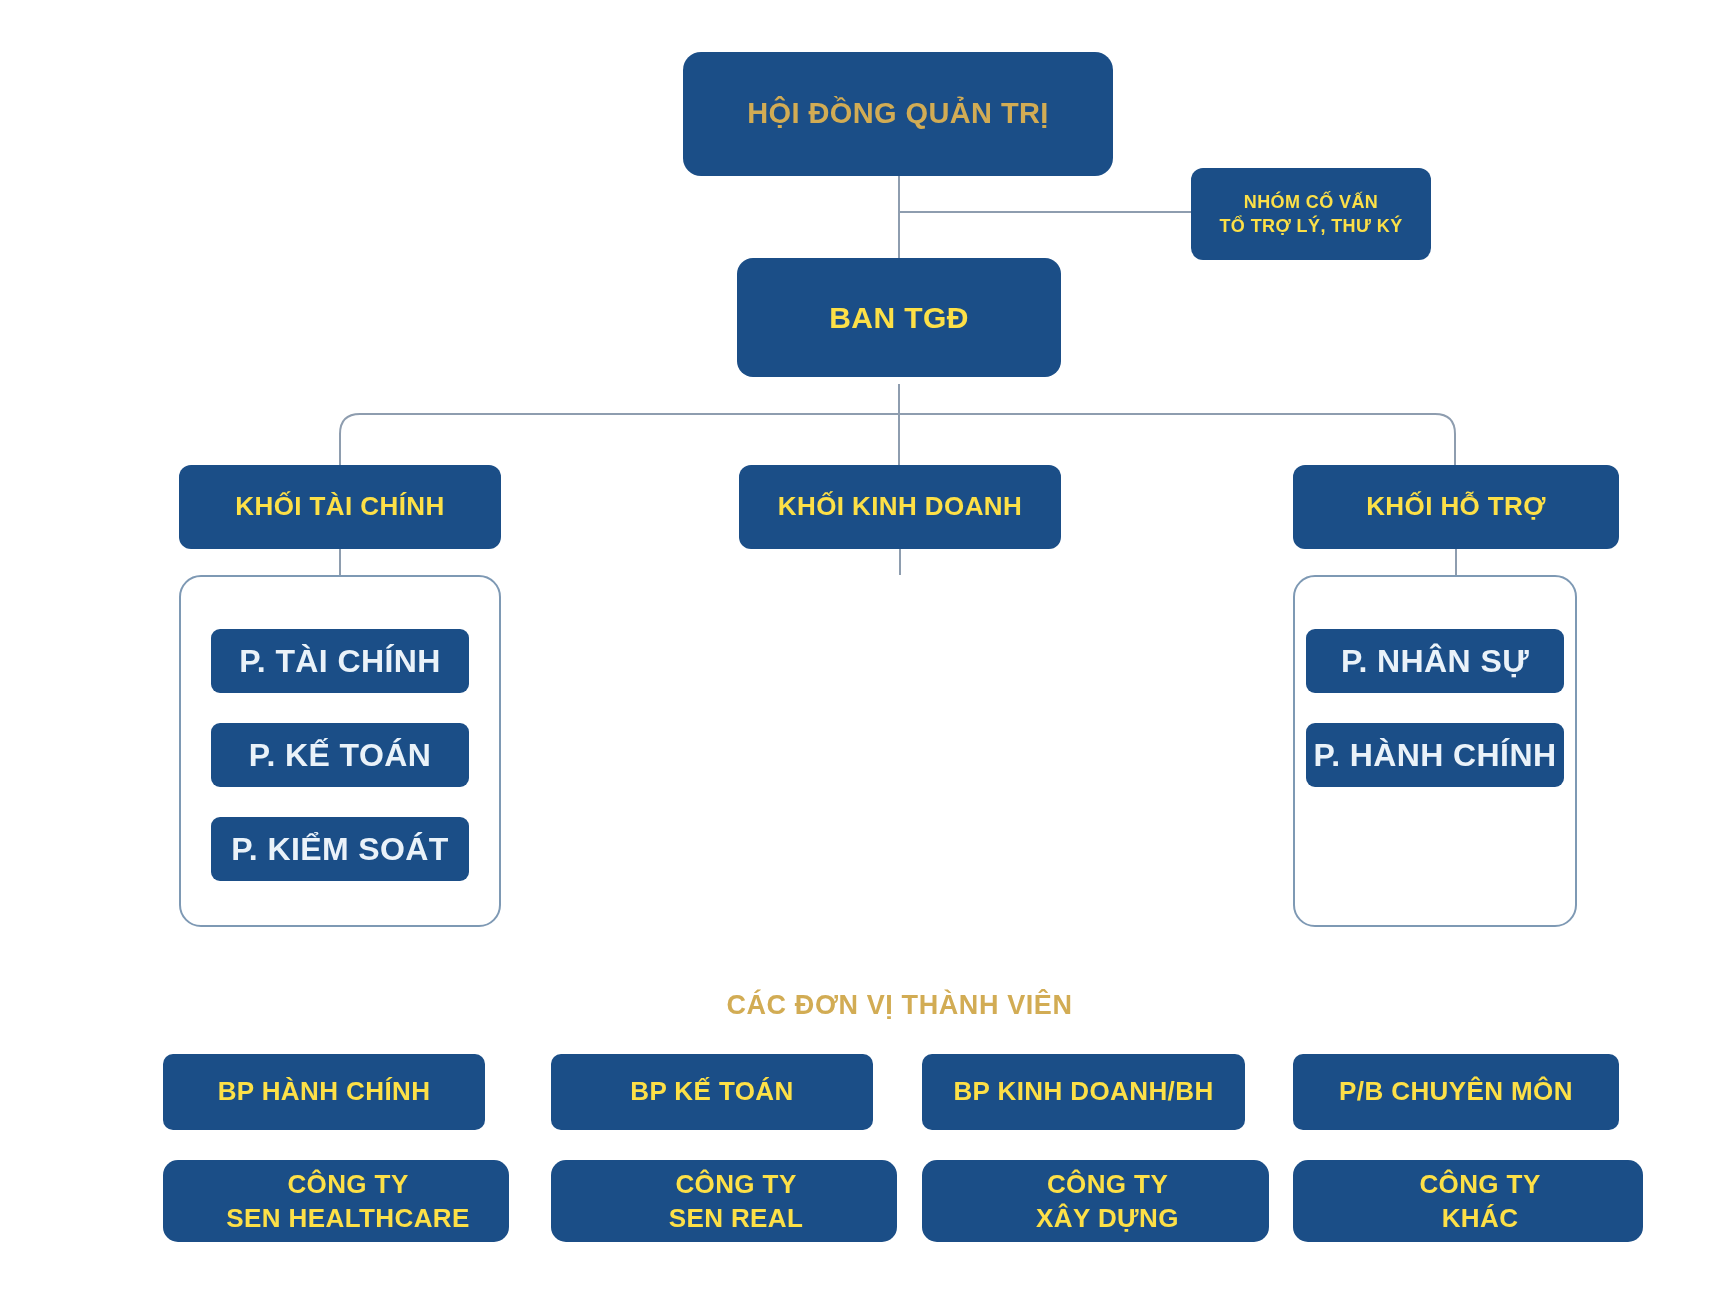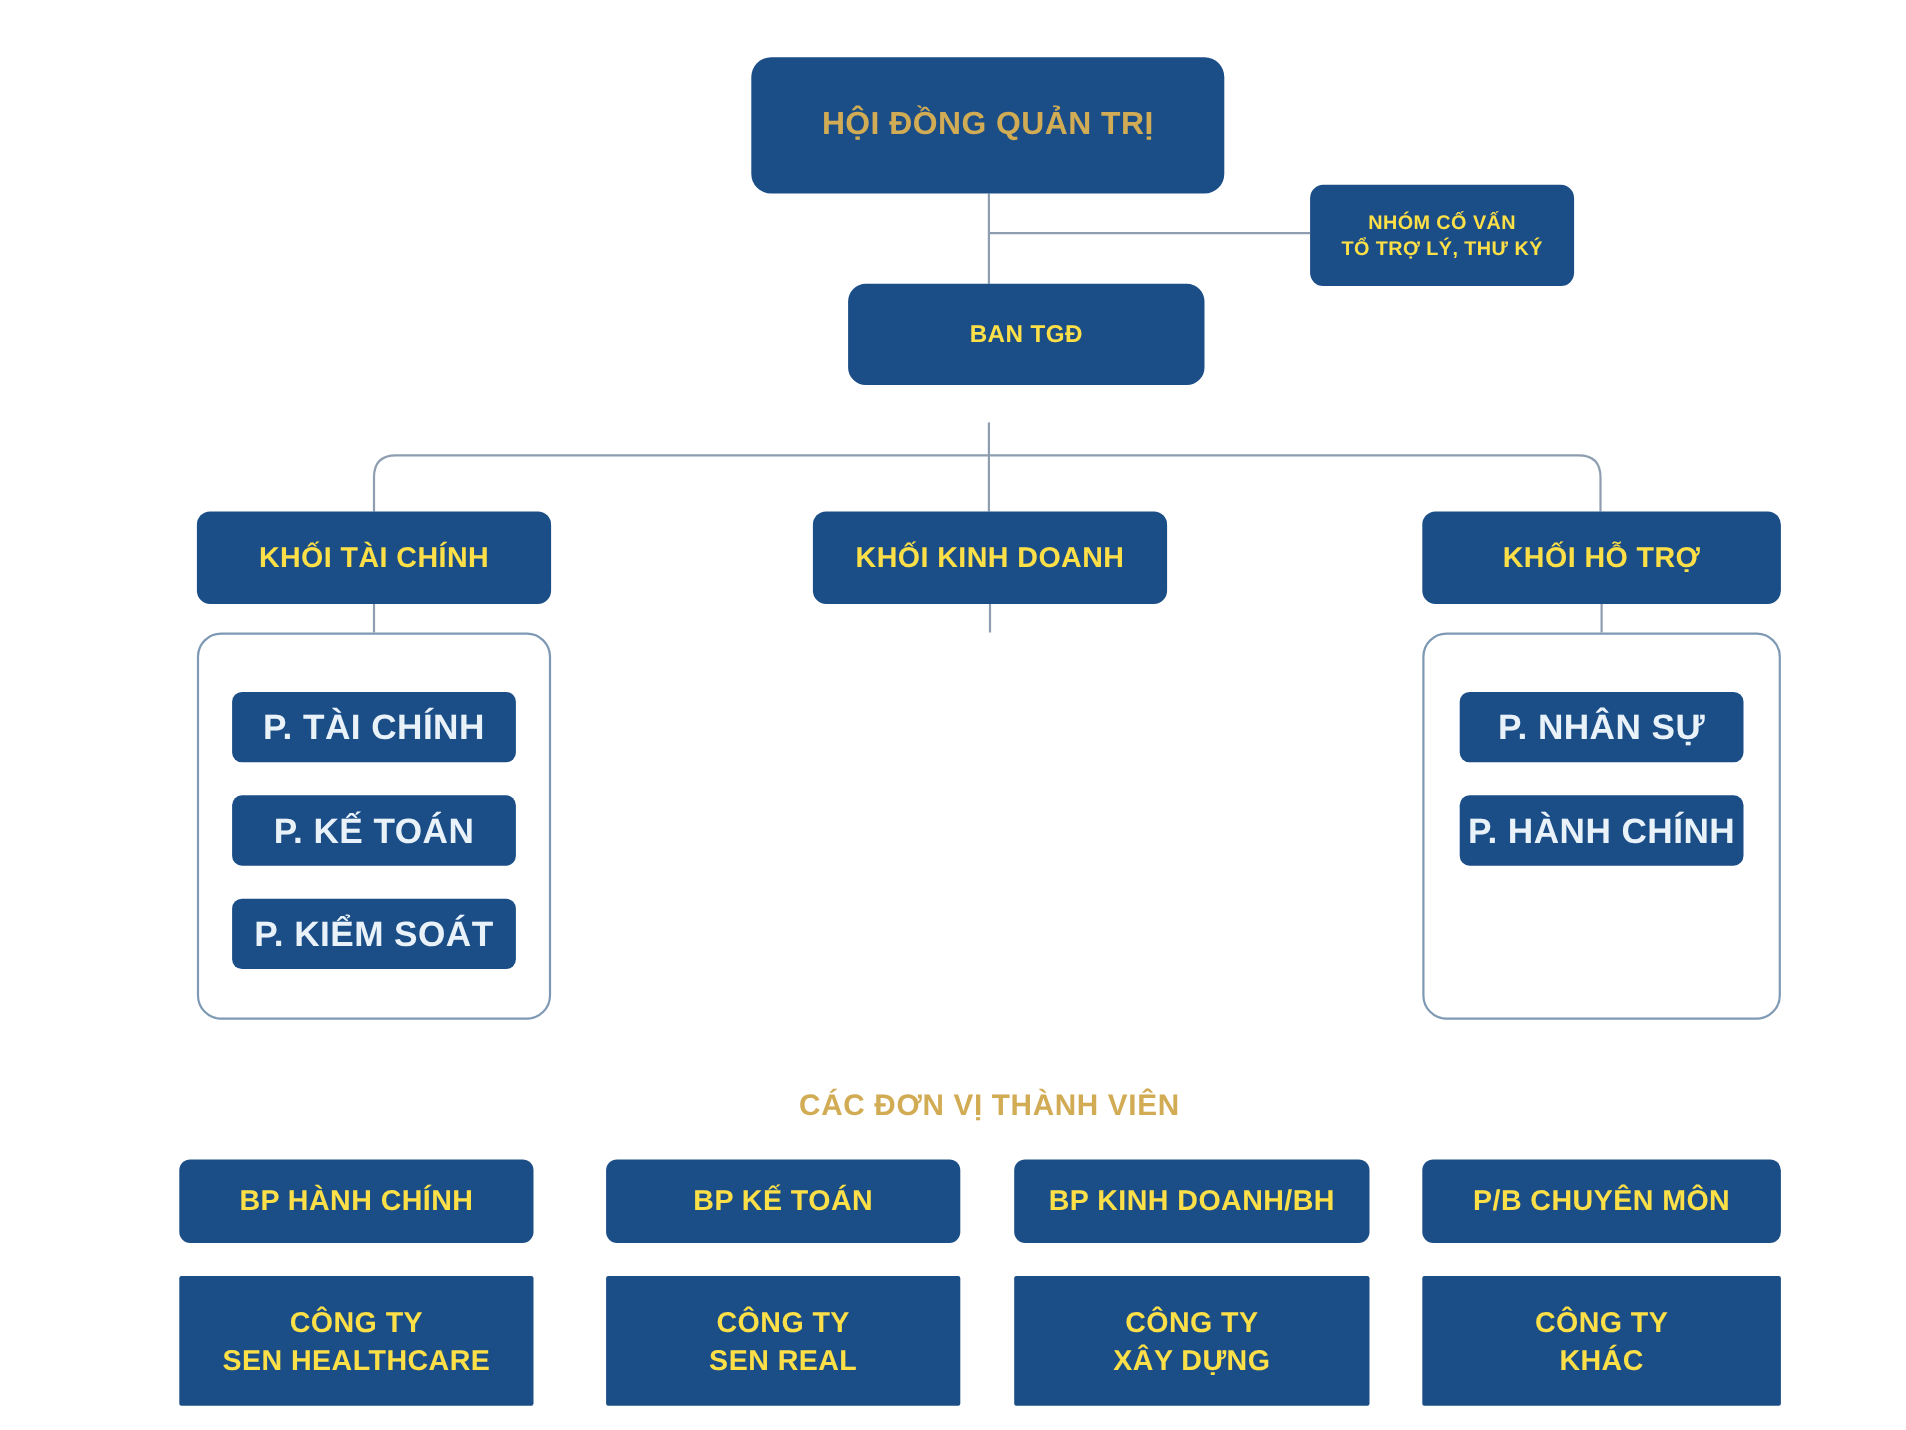--- a/index.html
+++ b/index.html
@@ -18,51 +18,51 @@
     background:#1B4E87;
     color:#fde047;
     display:flex;flex-direction:column;
     align-items:center;justify-content:center;
     text-align:center;
     letter-spacing:.4px;
     line-height:1.3;
   }
   .root-box{left:664px;top:52px;width:430px;height:124px;border-radius:18px;color:#D2AC54;font-size:29px;}
   .advisory-box{left:1172px;top:168px;width:240px;height:92px;border-radius:12px;font-size:18px;line-height:1.35;}
-  .ceo-box{left:752px;top:258px;width:324px;height:92px;border-radius:16px;font-size:22px;}
+  .ceo-box{left:718px;top:258px;width:324px;height:119px;border-radius:16px;font-size:30px;}
   .division-header{top:465px;height:84px;border-radius:12px;font-size:26px;}
   .col-a{left:160px;width:322px;}
   .col-mid{left:720px;width:322px;}
   .col-c{left:1274px;width:326px;}
   .panel{
     position:absolute;top:575px;height:352px;
     border:2px solid #7E99B4;border-radius:22px;
     background:transparent;
     box-sizing:border-box;
     display:flex;flex-direction:column;align-items:center;
     padding-top:52px;gap:30px;
   }
   .panel-a{left:160px;width:322px;}
   .panel-b{left:718px;width:324px;}
-  .panel-c{left:1274px;width:326px;}
+  .panel-c{left:1274px;width:284px;}
   .dept-box{
     position:relative;
     width:258px;height:64px;border-radius:9px;
     background:#1B4E87;color:#EAF2F9;
     display:flex;align-items:center;justify-content:center;
     text-align:center;font-size:32px;letter-spacing:.4px;
   }
   .section-title{
     position:absolute;left:0;right:0;top:990px;
     transform:translateX(14px);
     text-align:center;
     color:#D2AC54;font-size:27px;letter-spacing:.6px;
   }
   .row1-box{top:1054px;height:76px;border-radius:10px;font-size:26px;}
-  .row2-box{top:1160px;height:118px;border-radius:2px;font-size:26px;line-height:1.32;}
+  .row2-box{top:1160px;height:82px;border-radius:15px;font-size:26px;line-height:1.32;padding-left:24px;}
   .bcol-1{left:144px;width:322px;}
   .bcol-2{left:532px;width:322px;}
   .bcol-3{left:903px;width:323px;}
   .bcol-4{left:1274px;width:326px;}
 </style>
 </head>
 <body>
 
 <div id="canvas">
 

